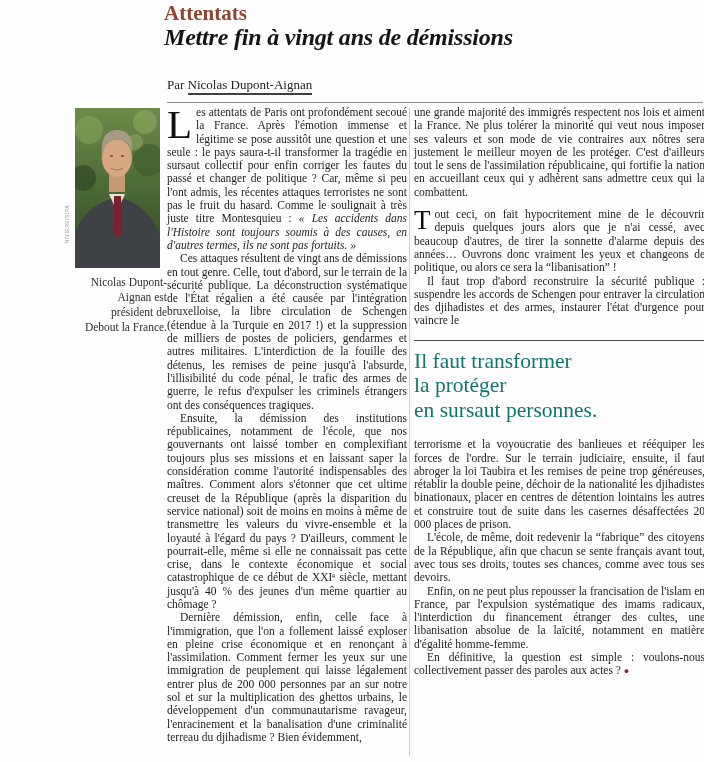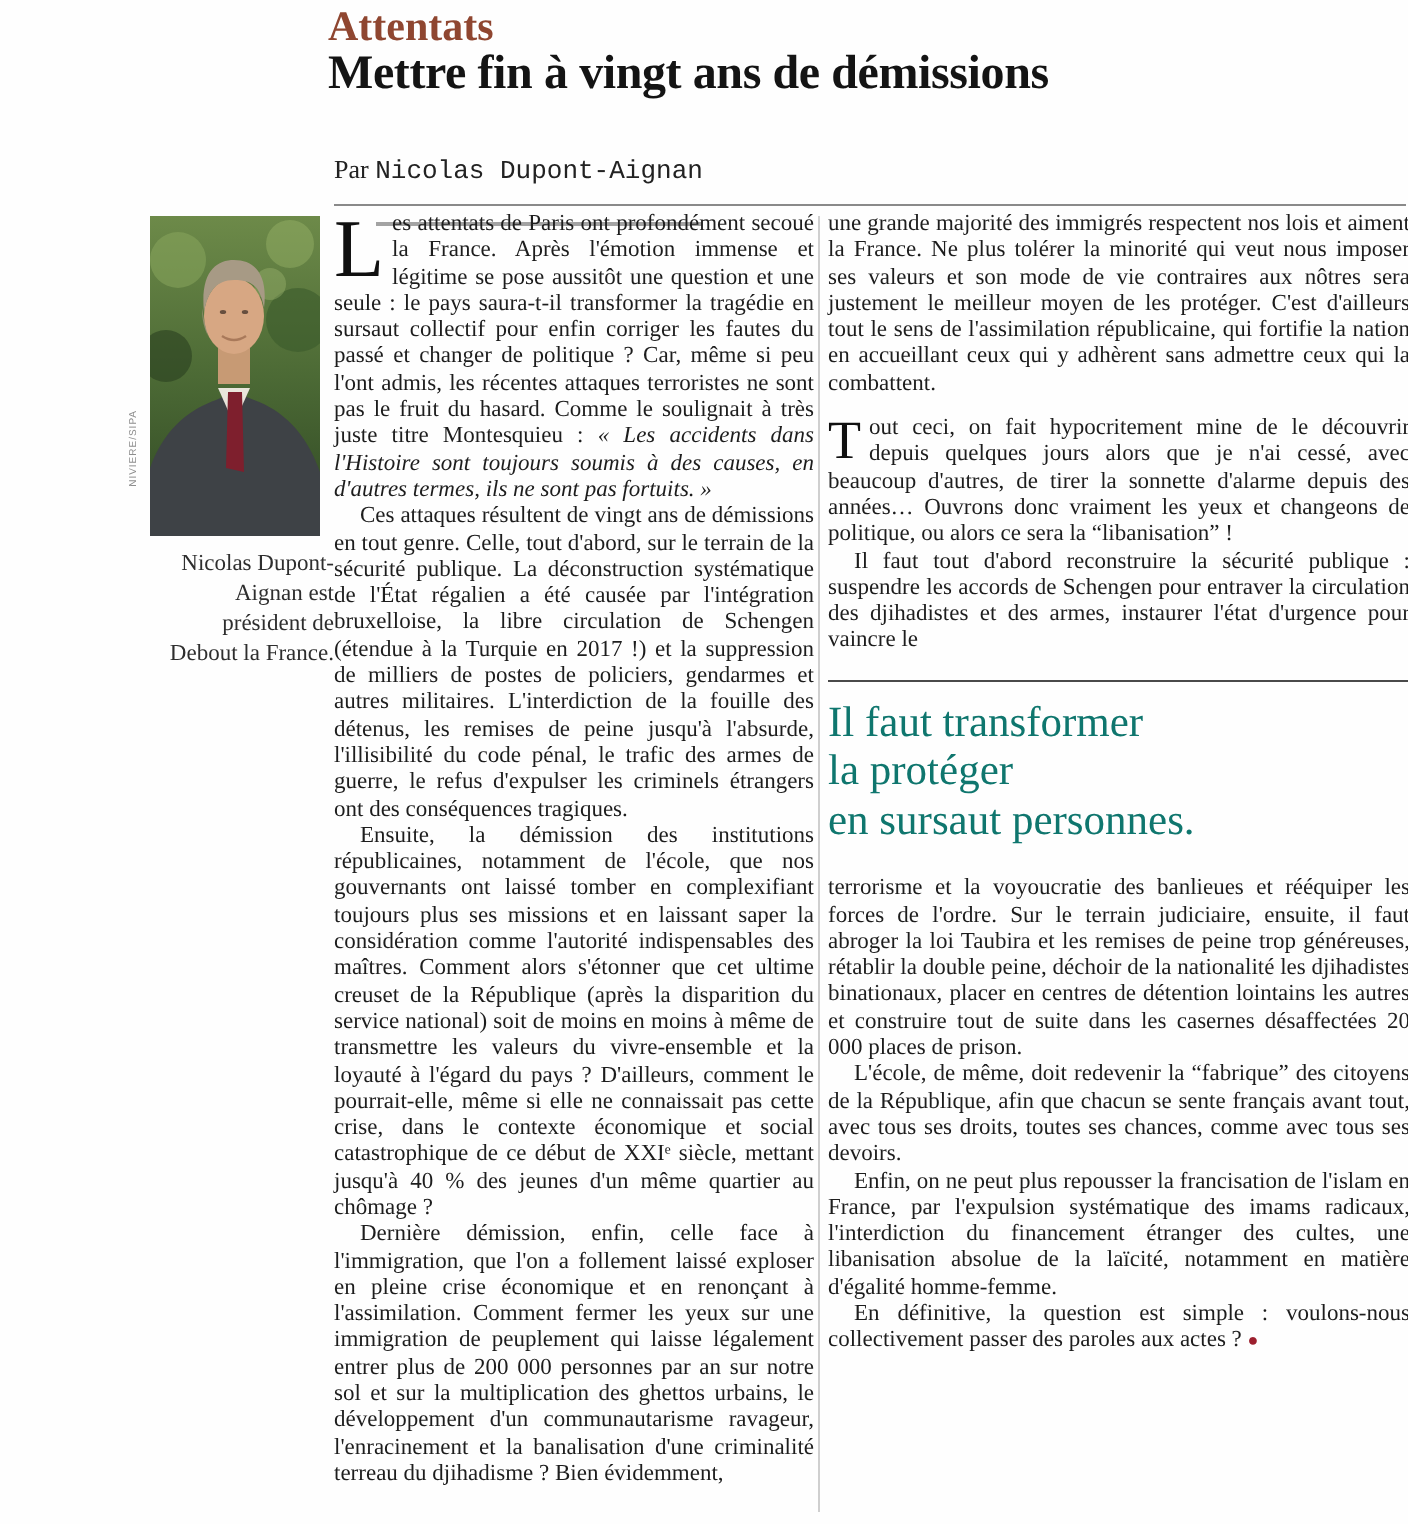--- a/index.html
+++ b/index.html
@@ -2,23 +2,23 @@
 <html lang="fr"><head>
 <meta charset="utf-8">
 <style>
   html,body{margin:0;padding:0;background:#ffffff;}
   .page{position:relative;width:704px;height:762px;background:#fefefe;overflow:hidden;
         font-family:"Liberation Serif",serif;}
 
   
   .kicker{position:absolute;left:164px;top:1px;font-size:21px;font-weight:bold;color:#8f4630;}
   .headline{position:absolute;left:164px;top:24px;font-size:24px;font-weight:bold;color:#141414;
-            letter-spacing:-0.2px;white-space:nowrap;}
+            letter-spacing:-0.2px;white-space:nowrap;font-style:italic;}
   .byline{position:absolute;left:167px;top:77px;font-size:13px;color:#222;}
-  .byline-name{color:#222;text-decoration:none;border-bottom:2px solid #a3a3a3;padding-bottom:18px;cursor:pointer;font-family:Liberation Mono, monospace;}
+  .byline-name{color:#222;text-decoration:none;border-bottom:2px solid #404040;padding-bottom:1px;cursor:pointer;}
   .header-rule{position:absolute;left:167px;top:102px;width:536px;height:1px;background:#8a8a8a;}
 
   
   .photo{position:absolute;left:75px;top:108px;width:85px;height:160px;display:block;}
   .credit{position:absolute;left:64px;top:205px;font-size:5px;color:#8d8d8d;
           writing-mode:vertical-rl;transform:rotate(180deg);letter-spacing:0.5px;
           font-family:"Liberation Sans",sans-serif;}
   .caption{position:absolute;left:75px;top:275px;width:92px;font-size:11.5px;line-height:15px;color:#2e2e2e;text-align:right;}
 
   
@@ -90,21 +90,21 @@
   <div class="col col1">
     <p class="flush"><span class="dropcap">L</span><span>es attentats de Paris ont profondément secoué la France. Après l'émotion immense et légitime se pose aussitôt une question et une seule : le pays saura-t-il transformer la tragédie en sursaut collectif pour enfin corriger les fautes du passé et changer de politique ? Car, même si peu l'ont admis, les récentes attaques terroristes ne sont pas le fruit du hasard. Comme le soulignait à très juste titre Montesquieu : </span><span class="italic">« Les accidents dans l'Histoire sont toujours soumis à des causes, en d'autres termes, ils ne sont pas fortuits. »</span></p>
     <p>Ces attaques résultent de vingt ans de démissions en tout genre. Celle, tout d'abord, sur le terrain de la sécurité publique. La déconstruction systématique de l'État régalien a été causée par l'intégration bruxelloise, la libre circulation de Schengen (étendue à la Turquie en 2017 !) et la suppression de milliers de postes de policiers, gendarmes et autres militaires. L'interdiction de la fouille des détenus, les remises de peine jusqu'à l'absurde, l'illisibilité du code pénal, le trafic des armes de guerre, le refus d'expulser les criminels étrangers ont des conséquences tragiques.</p>
     <p>Ensuite, la démission des institutions républicaines, notamment de l'école, que nos gouvernants ont laissé tomber en complexifiant toujours plus ses missions et en laissant saper la considération comme l'autorité indispensables des maîtres. Comment alors s'étonner que cet ultime creuset de la République (après la disparition du service national) soit de moins en moins à même de transmettre les valeurs du vivre-ensemble et la loyauté à l'égard du pays ? D'ailleurs, comment le pourrait-elle, même si elle ne connaissait pas cette crise, dans le contexte économique et social catastrophique de ce début de XXIᵉ siècle, mettant jusqu'à 40 % des jeunes d'un même quartier au chômage ?</p>
     <p>Dernière démission, enfin, celle face à l'immigration, que l'on a follement laissé exploser en pleine crise économique et en renonçant à l'assimilation. Comment fermer les yeux sur une immigration de peuplement qui laisse légalement entrer plus de 200 000 personnes par an sur notre sol et sur la multiplication des ghettos urbains, le développement d'un communautarisme ravageur, l'enracinement et la banalisation d'une criminalité terreau du djihadisme ? Bien évidemment,</p>
   </div>
 
   <div class="col col2">
     <p class="flush">une grande majorité des immigrés respectent nos lois et aiment la France. Ne plus tolérer la minorité qui veut nous imposer ses valeurs et son mode de vie contraires aux nôtres sera justement le meilleur moyen de les protéger. C'est d'ailleurs tout le sens de l'assimilation républicaine, qui fortifie la nation en accueillant ceux qui y adhèrent sans admettre ceux qui la combattent.</p>
     <p class="flush gap-top"><span class="dropcap two">T</span><span>out ceci, on fait hypocritement mine de le découvrir depuis quelques jours alors que je n'ai cessé, avec beaucoup d'autres, de tirer la sonnette d'alarme depuis des années… Ouvrons donc vraiment les yeux et changeons de politique, ou alors ce sera la “libanisation” !</span></p>
-    <p>Il faut tout d'abord reconstruire la sécurité publique : suspendre les accords de Schengen pour entraver la circulation des djihadistes et des armes, instaurer l'état d'urgence pour vaincre le</p>
+    <p>Il faut trop d'abord reconstruire la sécurité publique : suspendre les accords de Schengen pour entraver la circulation des djihadistes et des armes, instaurer l'état d'urgence pour vaincre le</p>
 
     <div class="pullquote">
       <span class="pq-line">Il faut transformer</span>
       <span class="pq-line">la protéger</span>
       <span class="pq-line">en sursaut personnes.</span>
     </div>
 
     <p class="flush">terrorisme et la voyoucratie des banlieues et rééquiper les forces de l'ordre. Sur le terrain judiciaire, ensuite, il faut abroger la loi Taubira et les remises de peine trop généreuses, rétablir la double peine, déchoir de la nationalité les djihadistes binationaux, placer en centres de détention lointains les autres et construire tout de suite dans les casernes désaffectées 20 000 places de prison.</p>
     <p>L'école, de même, doit redevenir la “fabrique” des citoyens de la République, afin que chacun se sente français avant tout, avec tous ses droits, toutes ses chances, comme avec tous ses devoirs.</p>
     <p>Enfin, on ne peut plus repousser la francisation de l'islam en France, par l'expulsion systématique des imams radicaux, l'interdiction du financement étranger des cultes, une libanisation absolue de la laïcité, notamment en matière d'égalité homme-femme.</p>

